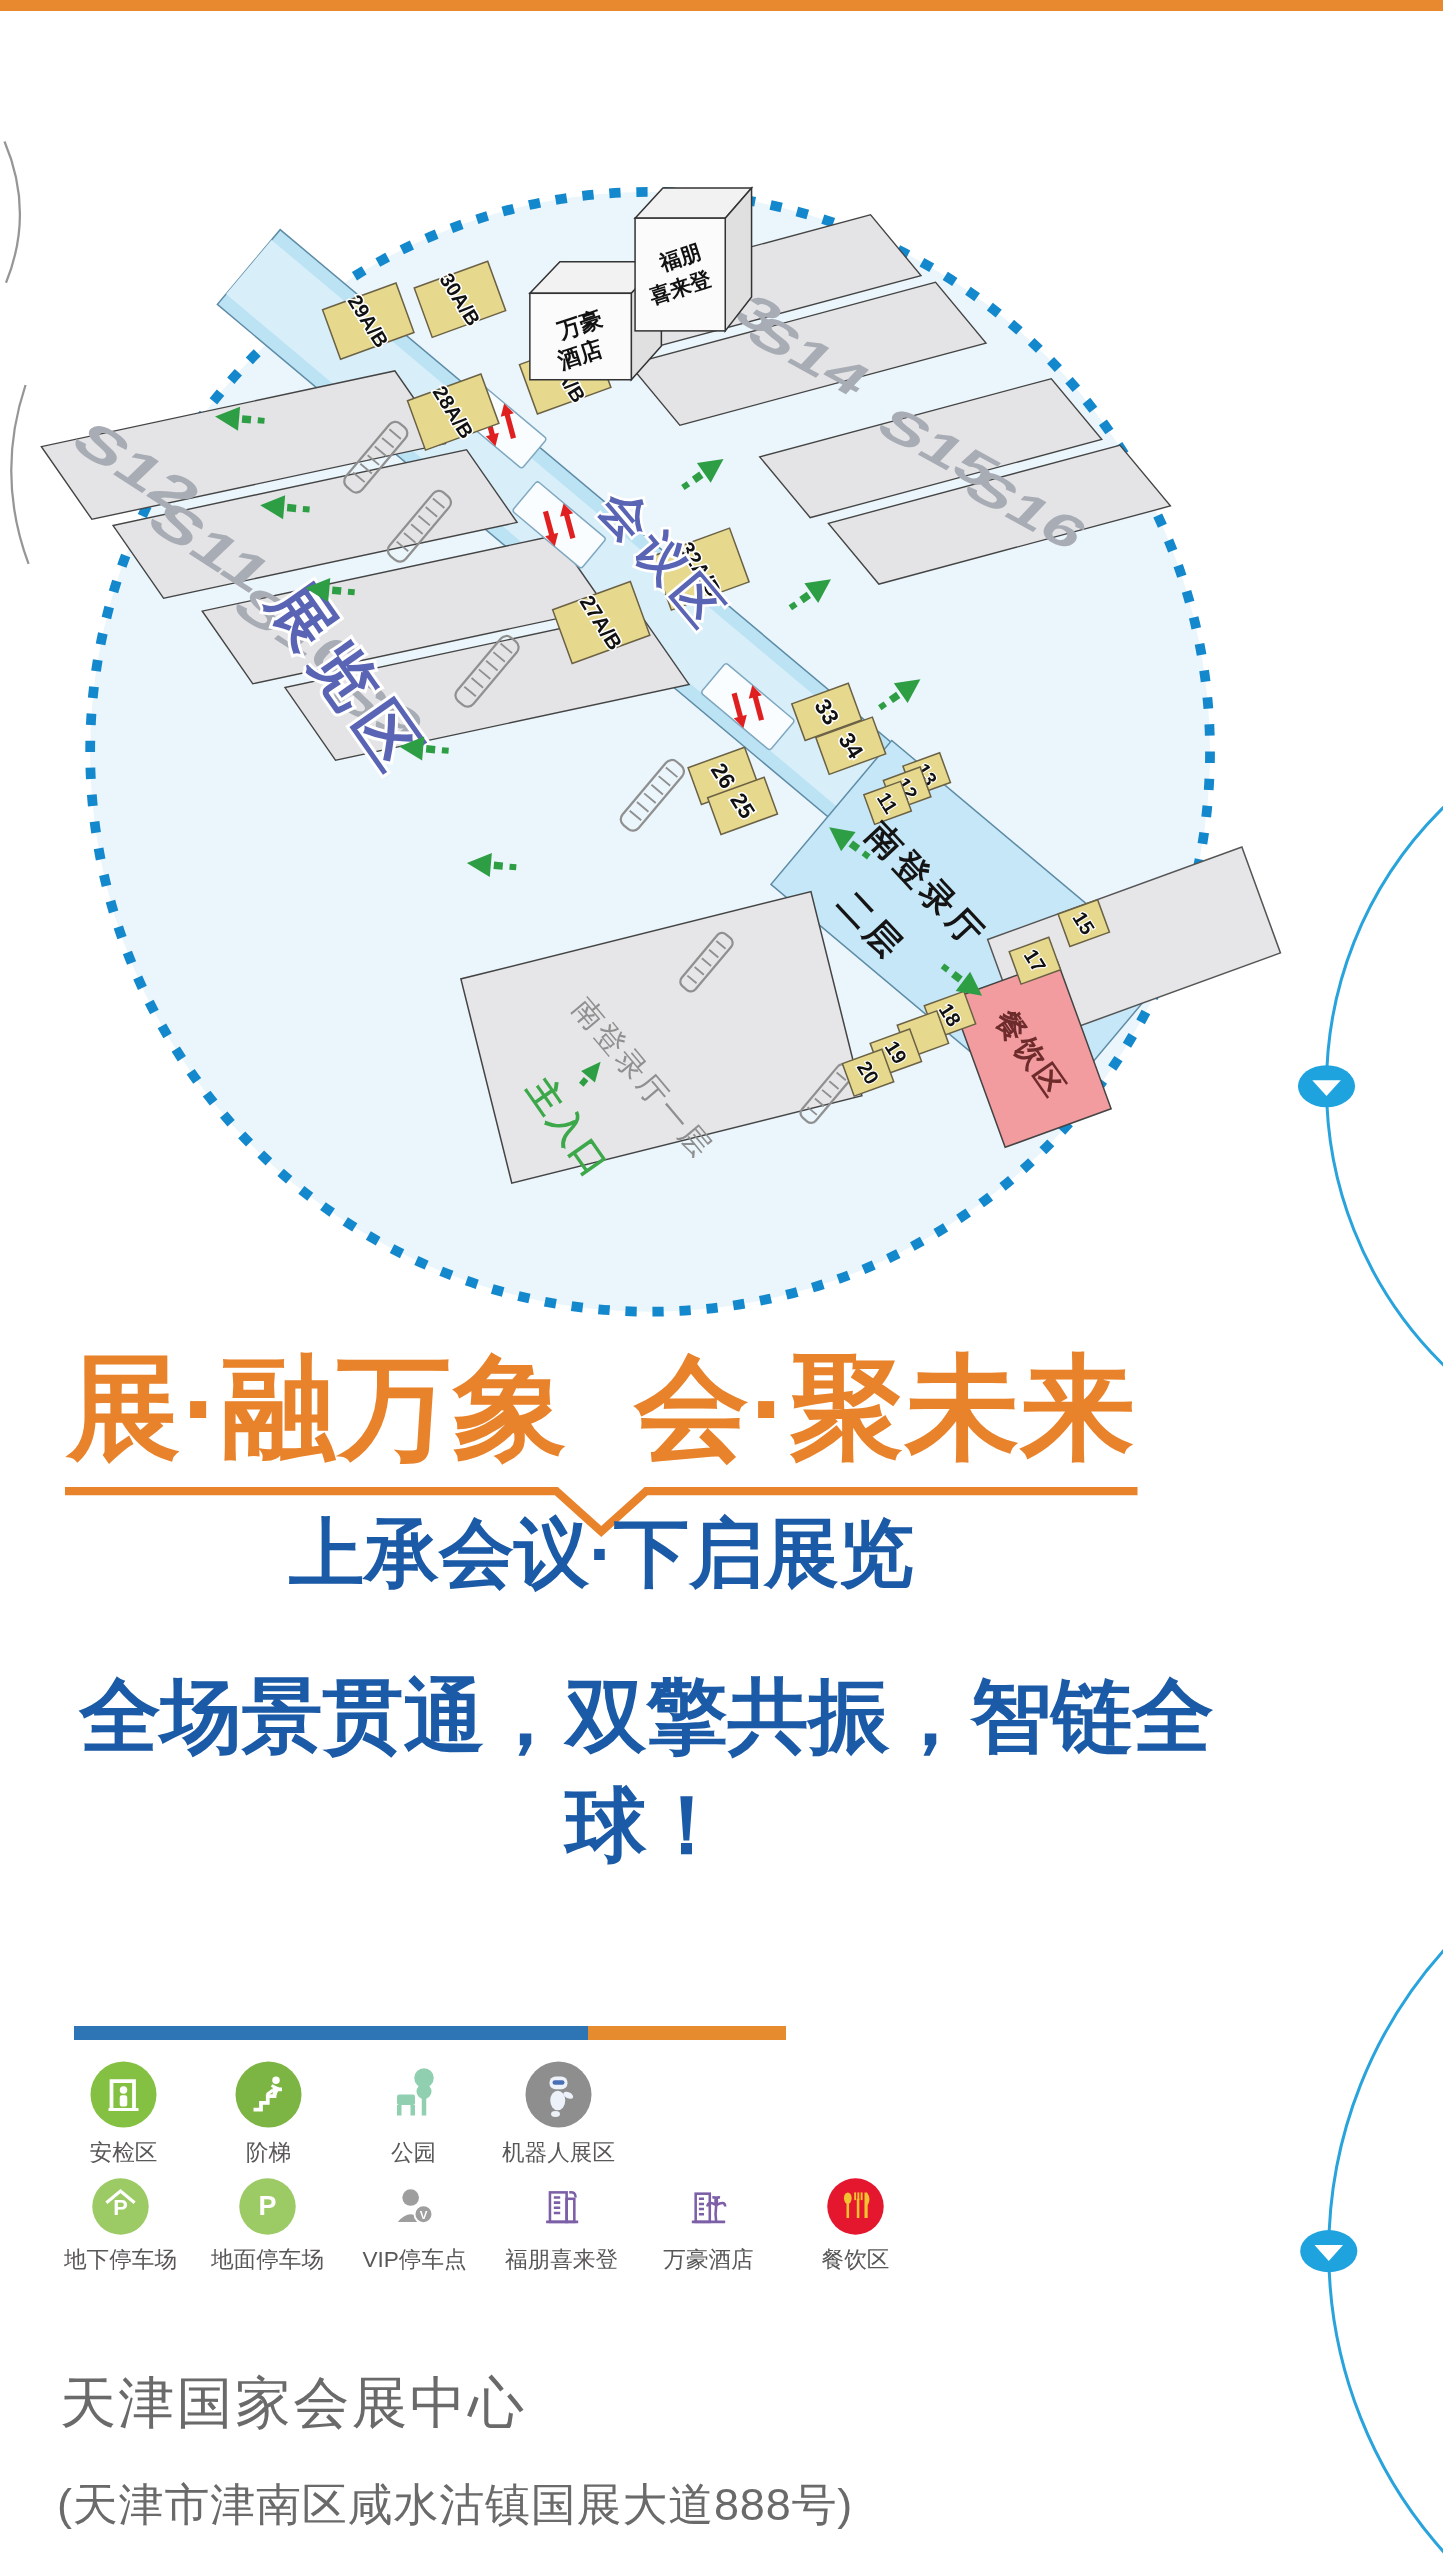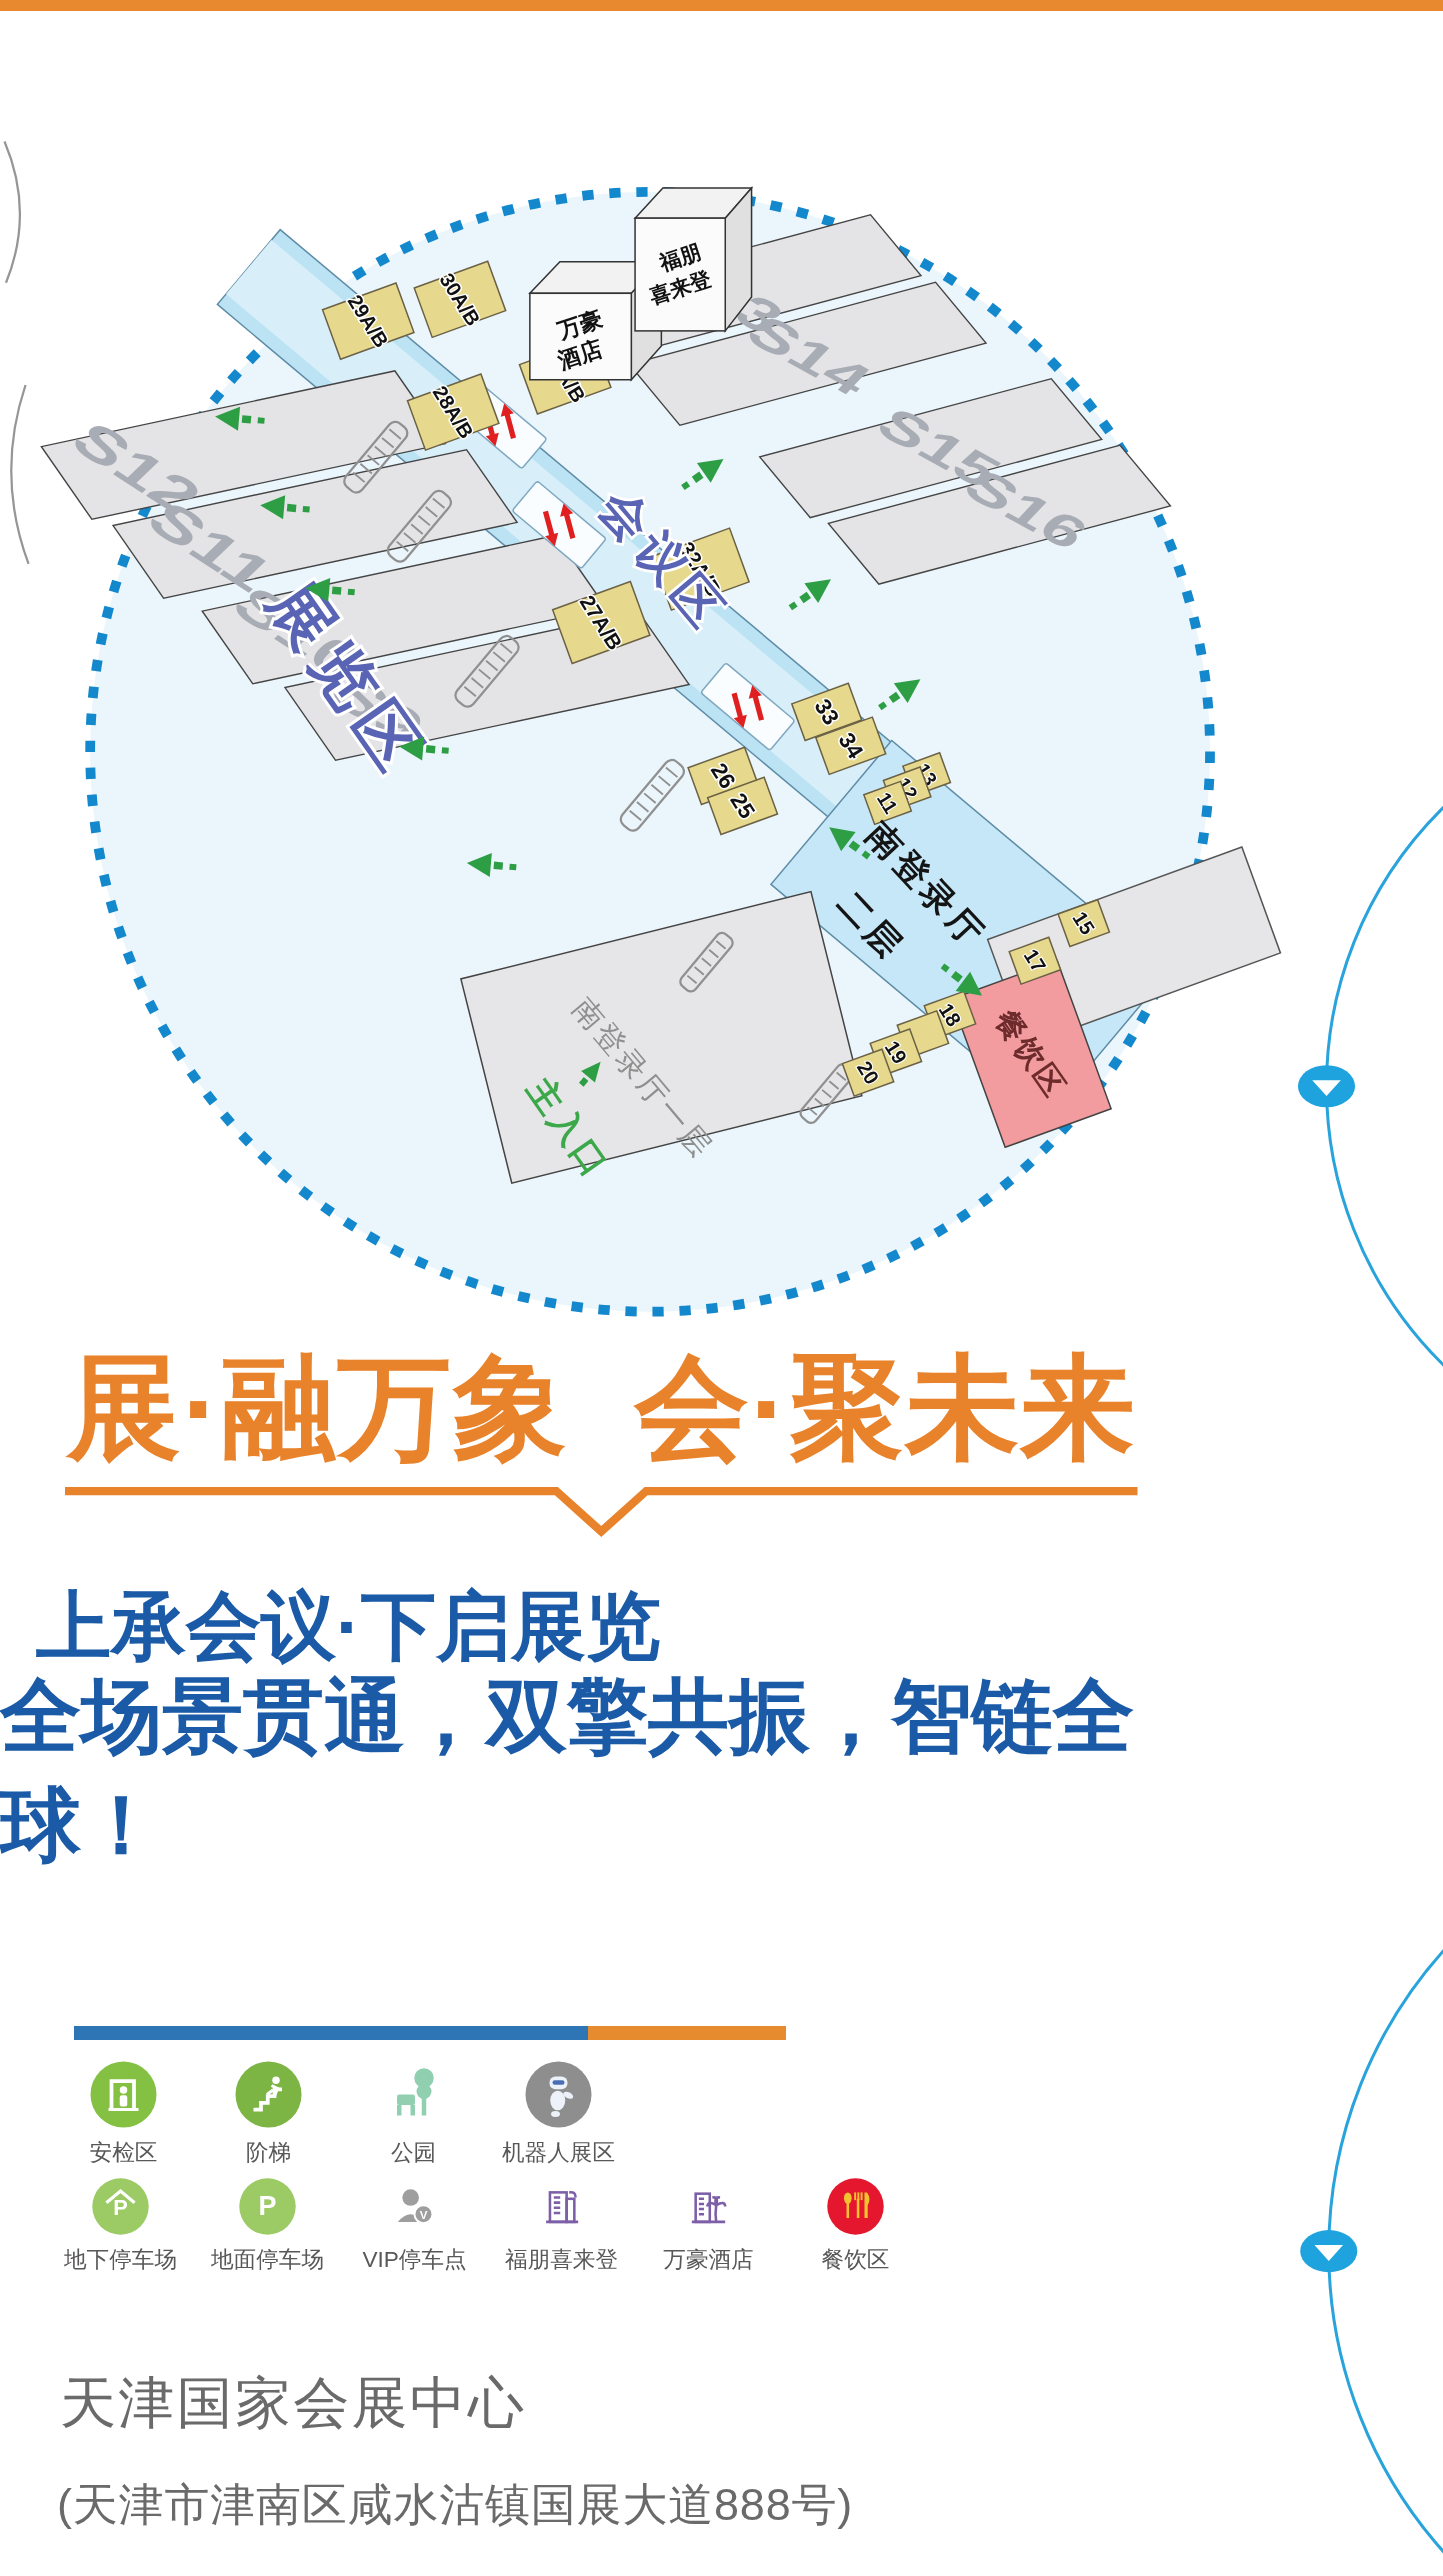--- a/index.html
+++ b/index.html
@@ -2,23 +2,23 @@
 <html style="font-size:12px"><head>
 <meta charset="utf-8">
 <style>
   html,body{margin:0;padding:0;background:#fff;}
   .page{position:relative;width:1443px;height:2576px;background:#fff;overflow:hidden;
         font-family:"Liberation Sans","DejaVu Sans",sans-serif;}
   .topbar{position:absolute;left:0;top:0;width:1443px;height:10.5px;background:#E8892F;}
   .bgsvg{position:absolute;left:0;top:0;}
   .headline{position:absolute;left:0;top:1332px;width:1203px;text-align:center;
             font-size:114px;font-weight:bold;color:#E8832C;letter-spacing:1.5px;white-space:pre;}
-  .blue1{position:absolute;left:0;top:1577px;width:1203px;
-         font-size:75px;font-weight:bold;color:#1A5AA6;margin-left:36px;}
-  .blue2{position:absolute;left:0;top:1663px;width:1293px;
+  .blue1{position:absolute;left:0;top:1504px;width:1203px;text-align:center;
+         font-size:75px;font-weight:bold;color:#1A5AA6;}
+  .blue2{position:absolute;left:0;top:1663px;width:1293px;text-align:center;
          font-size:81px;font-weight:bold;color:#1A5AA6;}
   .lbar{position:absolute;left:74px;top:2026px;width:713px;height:13.5px;display:flex;}
   .lbar .b1{width:514px;height:13.5px;background:#2E75B6;}
   .lbar .b2{width:198px;height:13.5px;background:#E78C2E;}
   .lrow{position:absolute;display:flex;}
   .lrow1{left:51px;top:2060px;}
   .lrow2{left:47px;top:2177px;}
   .lg-item{width:145px;display:flex;flex-direction:column;align-items:center;}
   .lrow2 .lg-item{width:147px;}
   .lg-ic{width:69px;height:69px;}

